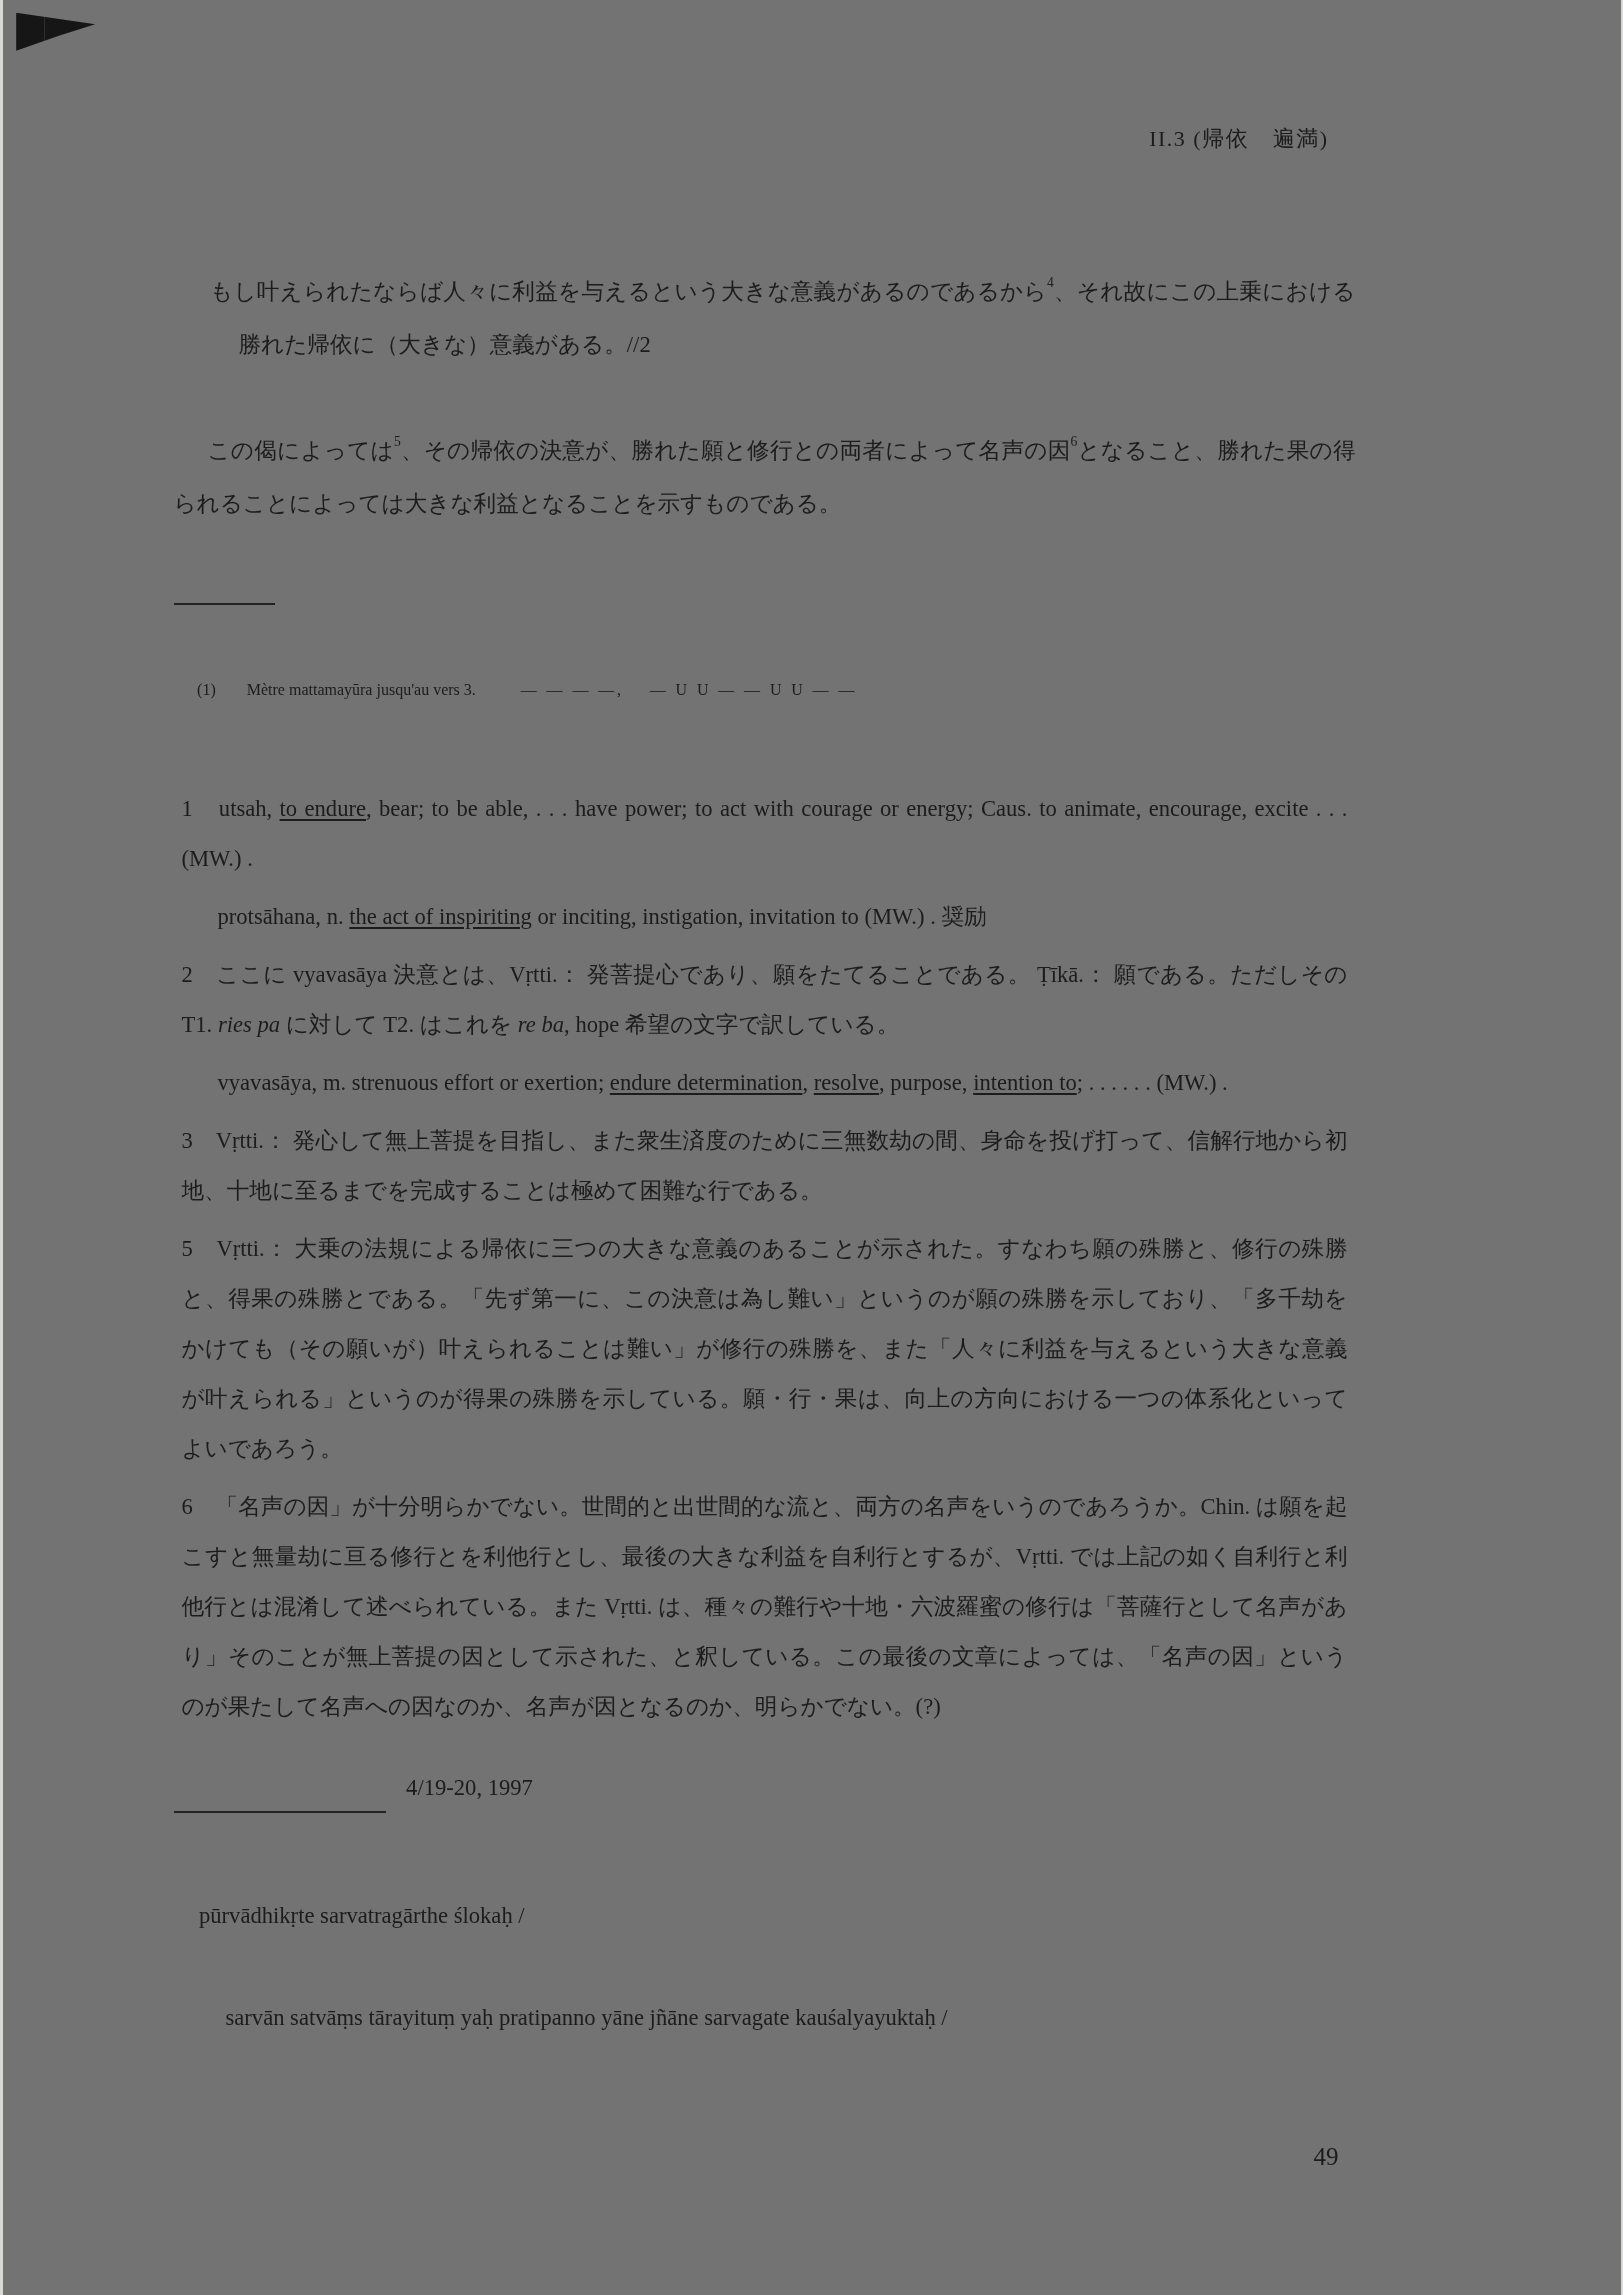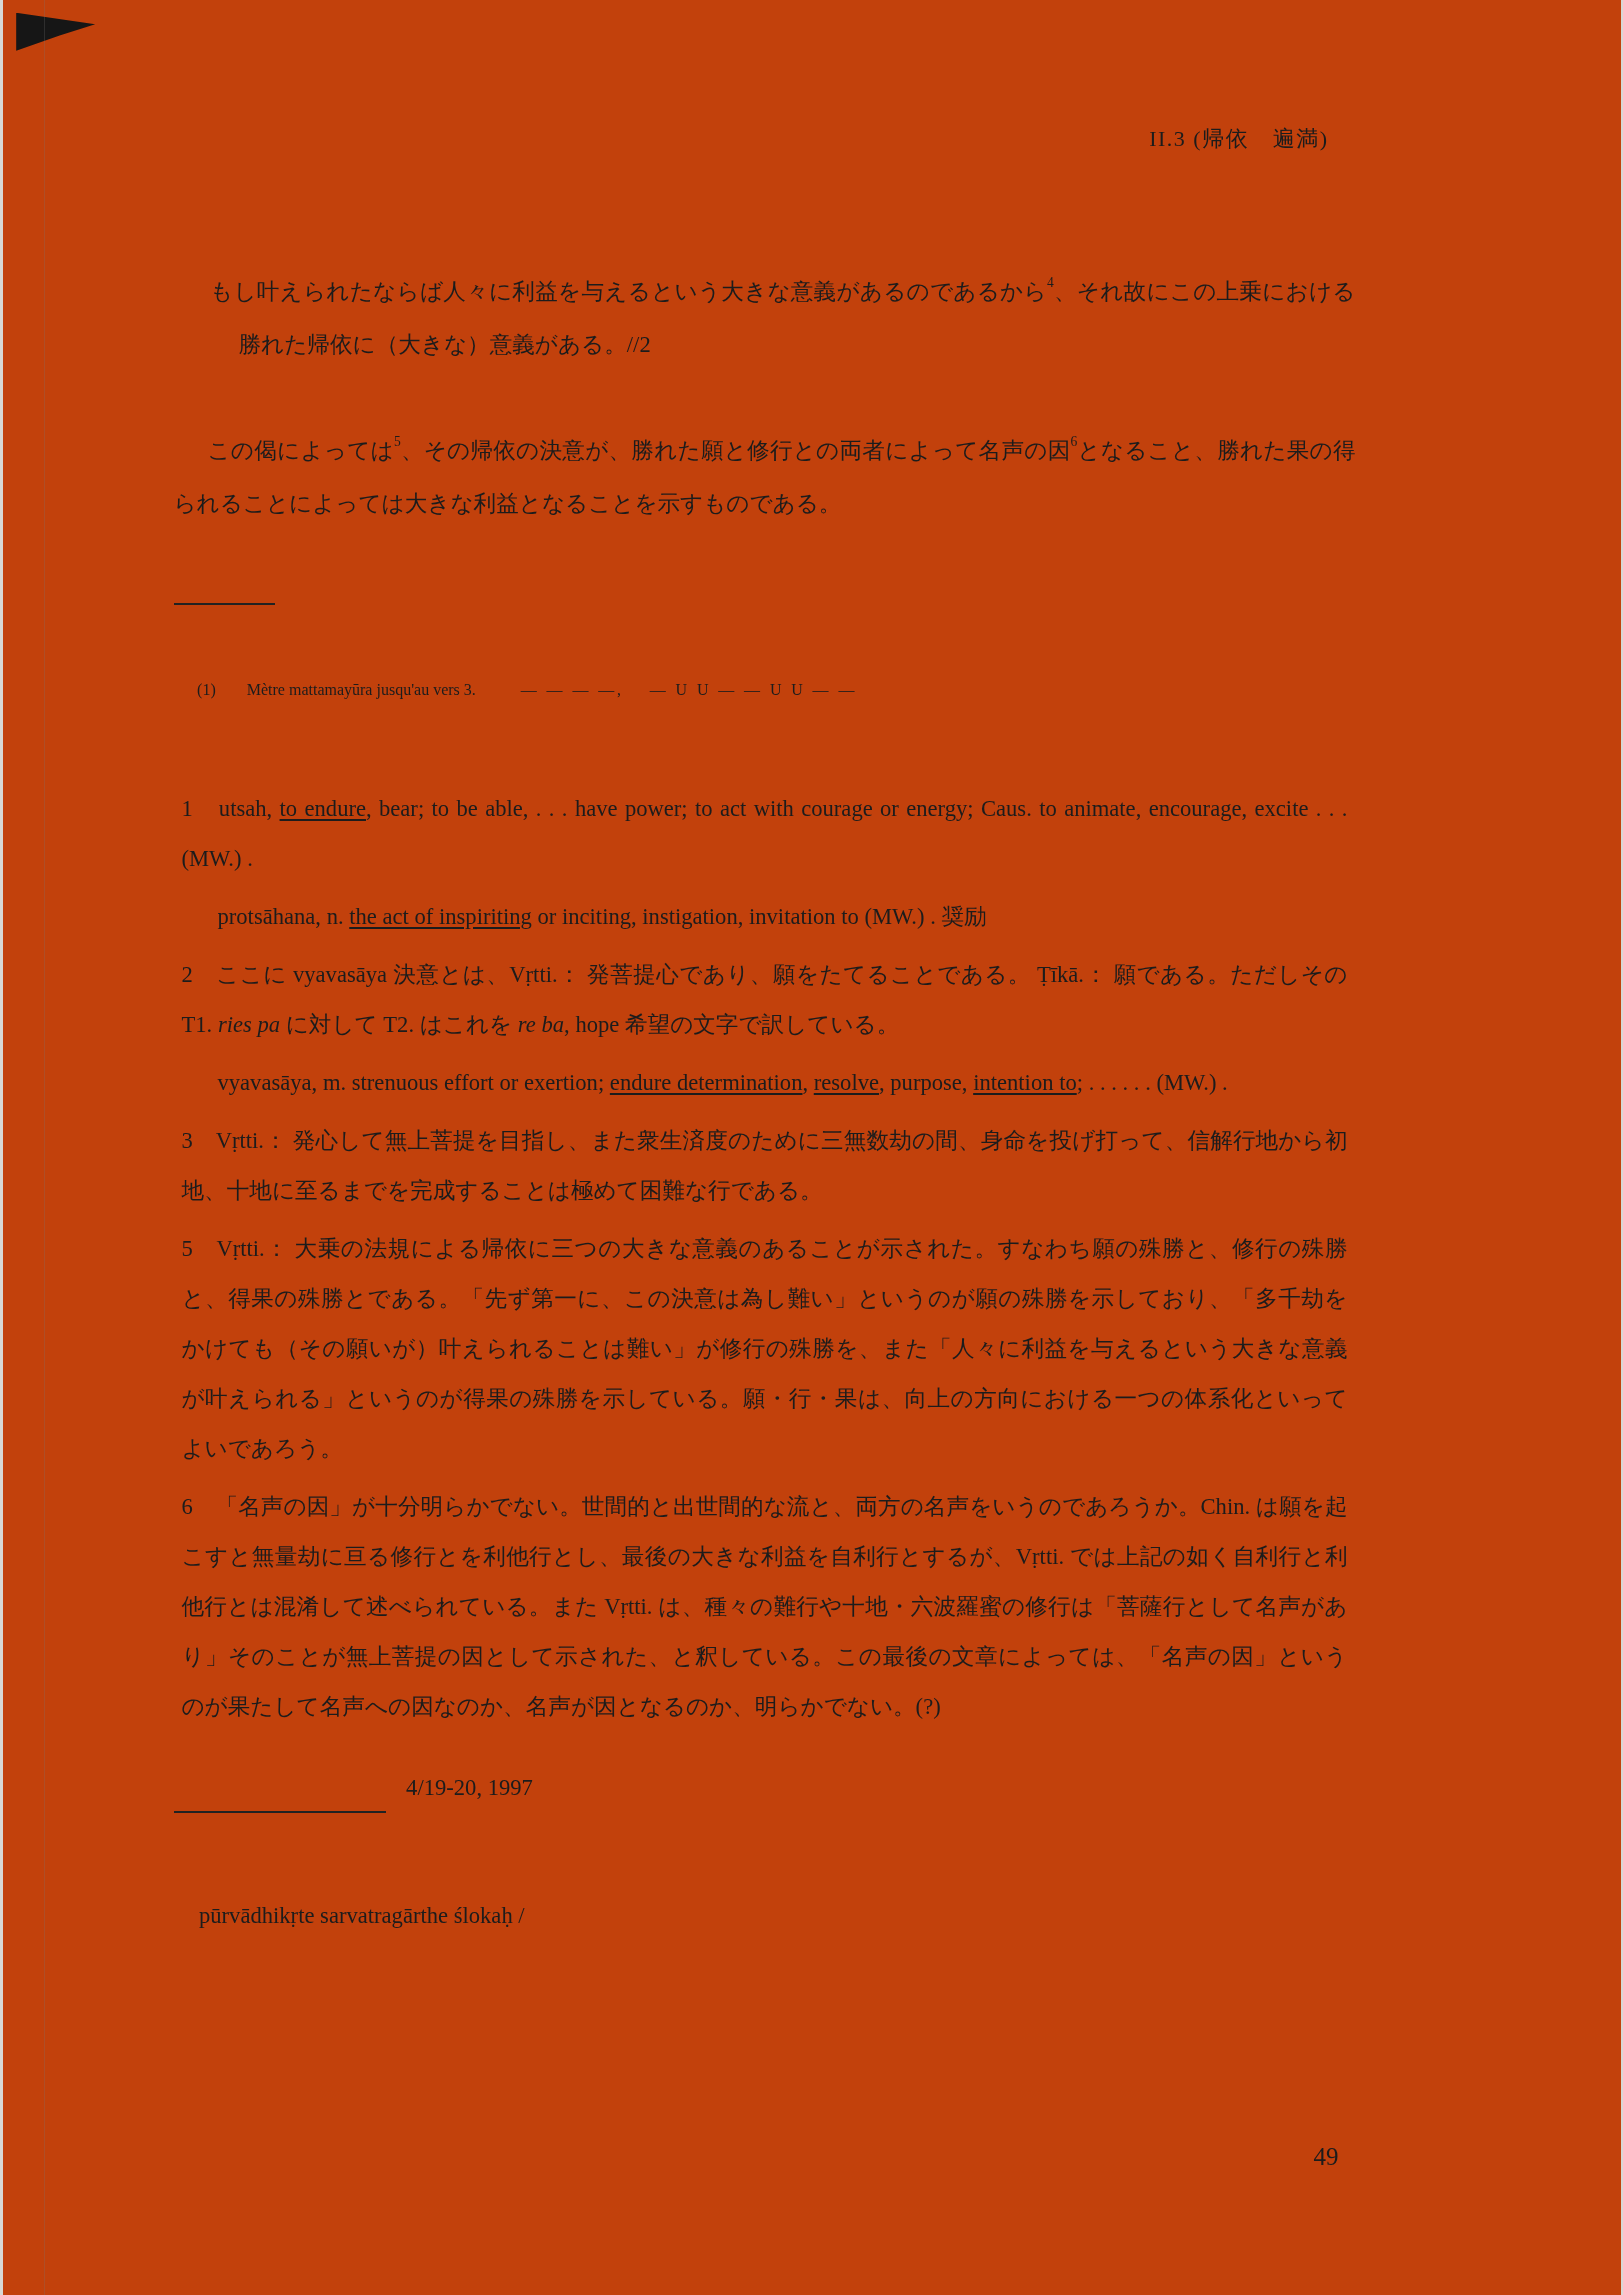--- a/index.html
+++ b/index.html
@@ -6,21 +6,21 @@
     margin: 0;
     padding: 0;
     background: #d8d8d4;
     font-family: "Liberation Serif", "DejaVu Serif", serif;
   }
   .page {
     position: relative;
     width: 1618px;
     height: 2295px;
     margin: 0 auto;
-    background: #c2410c;
+    background: #737373;
     color: #1c1c1c;
     overflow: hidden;
   }
   
   .scan-edge {
     position: absolute;
     top: 0;
     left: 41px;
     width: 1.5px;
     height: 100%;
@@ -145,19 +145,20 @@
         <p class="note"><span>6　「名声の因」が十分明らかでない。世間的と出世間的な流と、両方の名声をいうのであろうか。Chin.  は願を起こすと無量劫に亘る修行とを利他行とし、最後の大きな利益を自利行とするが、Vṛtti. では上記の如く自利行と利他行とは混淆して述べられている。また Vṛtti.  は、種々の難行や十地・六波羅蜜の修行は「菩薩行として名声があり」そのことが無上菩提の因として示された、と釈している。この最後の文章によっては、「名声の因」というのが果たして名声への因なのか、名声が因となるのか、明らかでない。(?)</span></p>
       </div>
 
     <div class="date-line">
       <span class="date-rule"></span>
       <span>4/19-20,  1997</span>
     </div>
 
     <p class="sanskrit-1">pūrvādhikṛte  sarvatragārthe  ślokaḥ  /</p>
 
+    <p class="sanskrit-2">sarvān  satvāṃs  tārayituṃ  yaḥ  pratipanno  yāne  jñāne  sarvagate  kauśalyayuktaḥ  /</p>
 
   </div>
 
   <div class="page-number">49</div>
 
 </div>
 
 
 </body></html>

